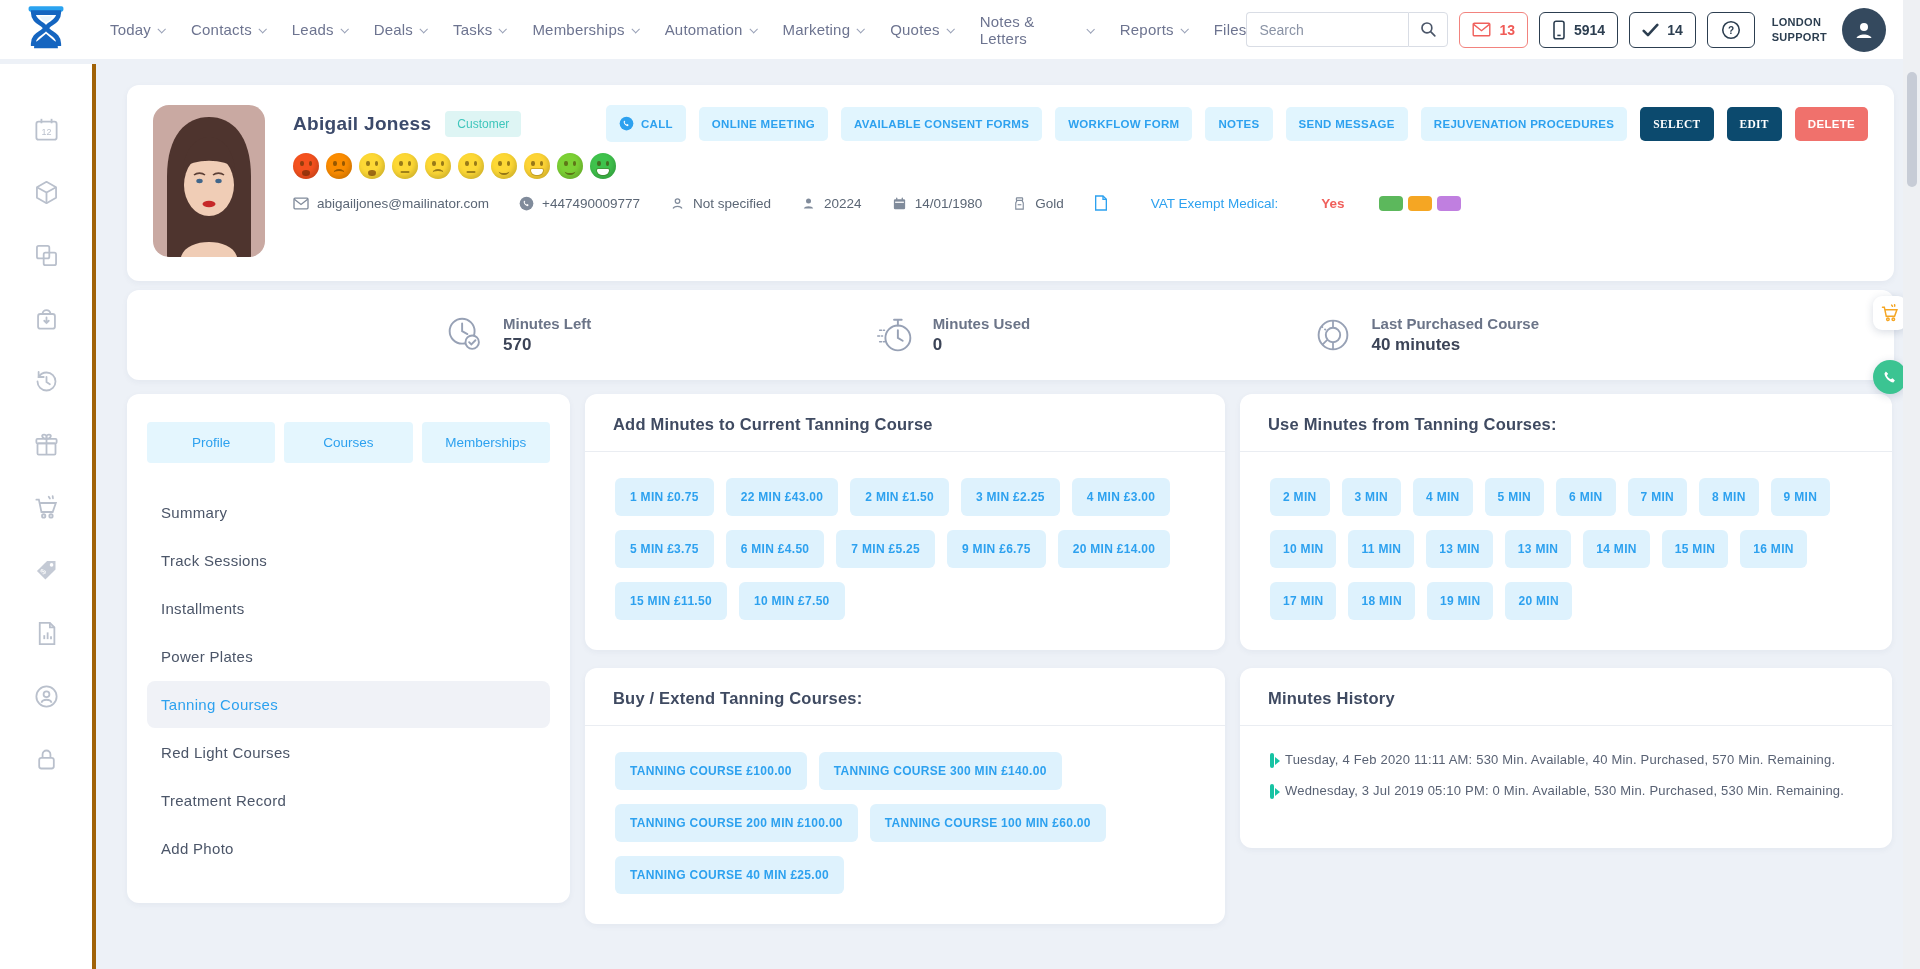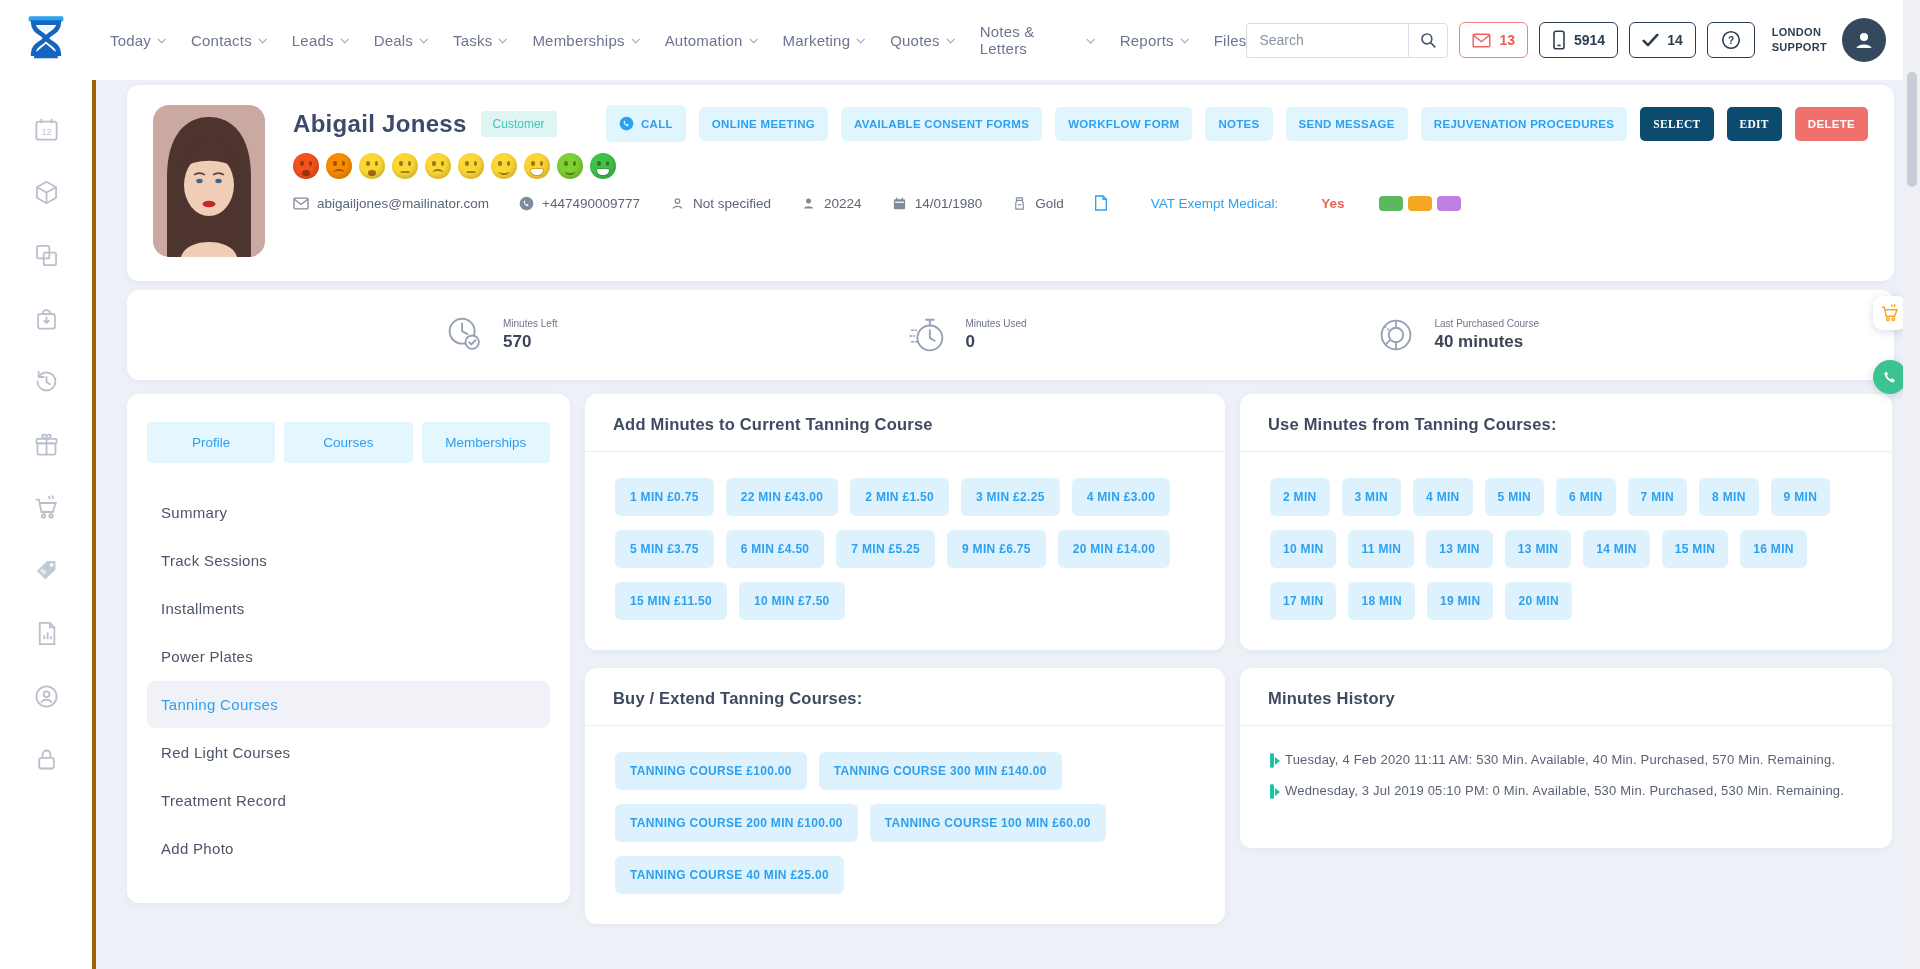--- a/index.html
+++ b/index.html
@@ -1,20 +1,20 @@
 <!DOCTYPE html>
 <html><head>
 <meta charset="utf-8">
 <style>
   *{margin:0;padding:0;box-sizing:border-box;}
   html,body{width:1920px;height:969px;overflow:hidden;}
   body{font-family:"Liberation Sans",sans-serif;background:#edf1f7;position:relative;color:#3f4a61;}
   button{font-family:inherit;border:none;cursor:pointer;background:none;}
   
-  .header{position:absolute;top:0;left:0;right:0;height:80px;background:#fff;display:flex;align-items:center;z-index:5;}
+  .header{position:absolute;top:0;left:0;right:0;height:59px;background:#fff;display:flex;align-items:center;z-index:5;}
   .logo{margin-left:24px;width:44px;height:50px;flex:0 0 auto;}
   .nav{display:flex;align-items:center;gap:27px;margin-left:42px;}
   .nav-item{display:flex;align-items:center;gap:7px;cursor:pointer;}
   .nav-label{font-size:15px;color:#6d7490;font-weight:500;letter-spacing:.2px;}
   .chev{width:6px;height:6px;border-right:1.6px solid #9aa2b8;border-bottom:1.6px solid #9aa2b8;transform:rotate(45deg) translateY(-1px);}
   .h-right{margin-left:auto;display:flex;align-items:center;gap:11px;margin-right:34px;}
   .search-wrap{display:flex;align-items:center;height:35px;}
   .search-input{width:162px;height:35px;border:1px solid #d9dde5;border-right:none;border-radius:4px 0 0 4px;padding:0 12px;font-size:14px;color:#3f4a61;outline:none;}
   .search-input::placeholder{color:#8a93a5;}
   .search-btn{width:40px;height:35px;border:1px solid #d9dde5;border-radius:0 4px 4px 0;background:#fff;display:flex;align-items:center;justify-content:center;}
@@ -26,21 +26,21 @@
   .rail{position:absolute;left:0;top:64px;bottom:0;width:96px;background:#fff;border-right:4px solid #a16207;display:flex;flex-direction:column;align-items:center;padding-top:52px;gap:36px;z-index:4;}
   .rail-ic{width:27px;height:27px;cursor:pointer;opacity:.95;}
   
   .main{position:absolute;left:96px;top:64px;right:0;bottom:0;padding:21px 26px 0 31px;}
   .card{background:#fff;border-radius:12px;box-shadow:0 2px 6px rgba(40,60,100,.05);}
   
   .profile-card{padding:20px 26px 24px;display:flex;gap:28px;}
   .photo{width:112px;height:152px;border-radius:16px;overflow:hidden;flex:0 0 auto;}
   .p-right{flex:1;display:flex;flex-direction:column;min-width:0;}
   .p-row1{display:flex;align-items:center;gap:14px;}
-  .cust-name{font-size:24px;font-weight:600;color:#3c4a6b;letter-spacing:.3px;white-space:nowrap;}
+  .cust-name{font-size:19px;font-weight:600;color:#3c4a6b;letter-spacing:.3px;white-space:nowrap;}
   .cust-badge{background:#def5f4;color:#3fc6bc;font-size:12px;font-weight:500;padding:6px 12px;border-radius:4px;}
   .actions{margin-left:auto;display:flex;align-items:center;gap:13px;}
   .abtn{background:#e1f5fe;color:#2da1ef;font-size:11.5px;font-weight:bold;letter-spacing:.3px;padding:11px 13px;border-radius:5px;display:flex;align-items:center;gap:7px;white-space:nowrap;}
   .abtn.dark{background:#0c4a6e;color:#fff;font-family:Liberation Serif, serif;}
   .abtn.red{background:#f0716c;color:#fff;}
   .faces{display:flex;gap:7px;margin-top:11px;}
   .face{width:26px;height:26px;border-radius:50%;position:relative;box-shadow:inset -2px -3px 5px rgba(0,0,0,.16);cursor:pointer;}
   .eye{position:absolute;top:8px;width:3.5px;height:4.5px;border-radius:50%;background:rgba(70,45,0,.55);}
   .eye.l{left:7px;}.eye.r{right:7px;}
   .mouth{position:absolute;left:50%;transform:translateX(-50%);}
@@ -52,21 +52,21 @@
   .contacts{display:flex;align-items:center;gap:30px;margin-top:16px;font-size:13.5px;color:#5b6675;}
   .c-item{display:flex;align-items:center;gap:8px;white-space:nowrap;text-align:center;}
   .c-item svg{flex:0 0 auto;}
   .vat{color:#2da1ef;font-weight:500;cursor:pointer;gap:43px;}
   .vat .yes{color:#f0605c;font-weight:bold;}
   .tags{display:flex;gap:5px;margin-left:4px;}
   .tag{width:24px;height:15px;border-radius:4px;display:inline-block;cursor:pointer;}
   
   .stats-card{margin-top:9px;height:90px;display:flex;align-items:center;justify-content:space-between;padding:0 355px 0 315px;}
   .stat{display:flex;align-items:center;gap:15px;}
-  .stat-txt .lbl{font-size:10px;color:#6b7488;}
+  .stat-txt .lbl{font-size:15px;color:#6b7488;font-weight:bold;}
   .stat-txt .val{font-size:17px;font-weight:bold;color:#3c4457;margin-top:3px;}
   
   .grid{margin-top:14px;display:grid;grid-template-columns:443px 640px 652px;gap:18px 15px;align-items:start;}
   
   .panel-left{padding:28px 20px 30px;}
   .tabs{display:flex;gap:9px;}
   .tab{flex:1;text-align:center;background:#e4f6fe;color:#2da1ef;font-size:13.5px;font-weight:500;padding:13px 0;border-radius:4px;}
   .menu{margin-top:26px;display:flex;flex-direction:column;}
   .menu-item{font-size:15px;color:#4b5568;letter-spacing:.3px;padding:15px 14px;border-radius:8px;cursor:pointer;margin-bottom:1px;}
   .menu-item.active{background:#f0f2f7;color:#2da1ef;}

